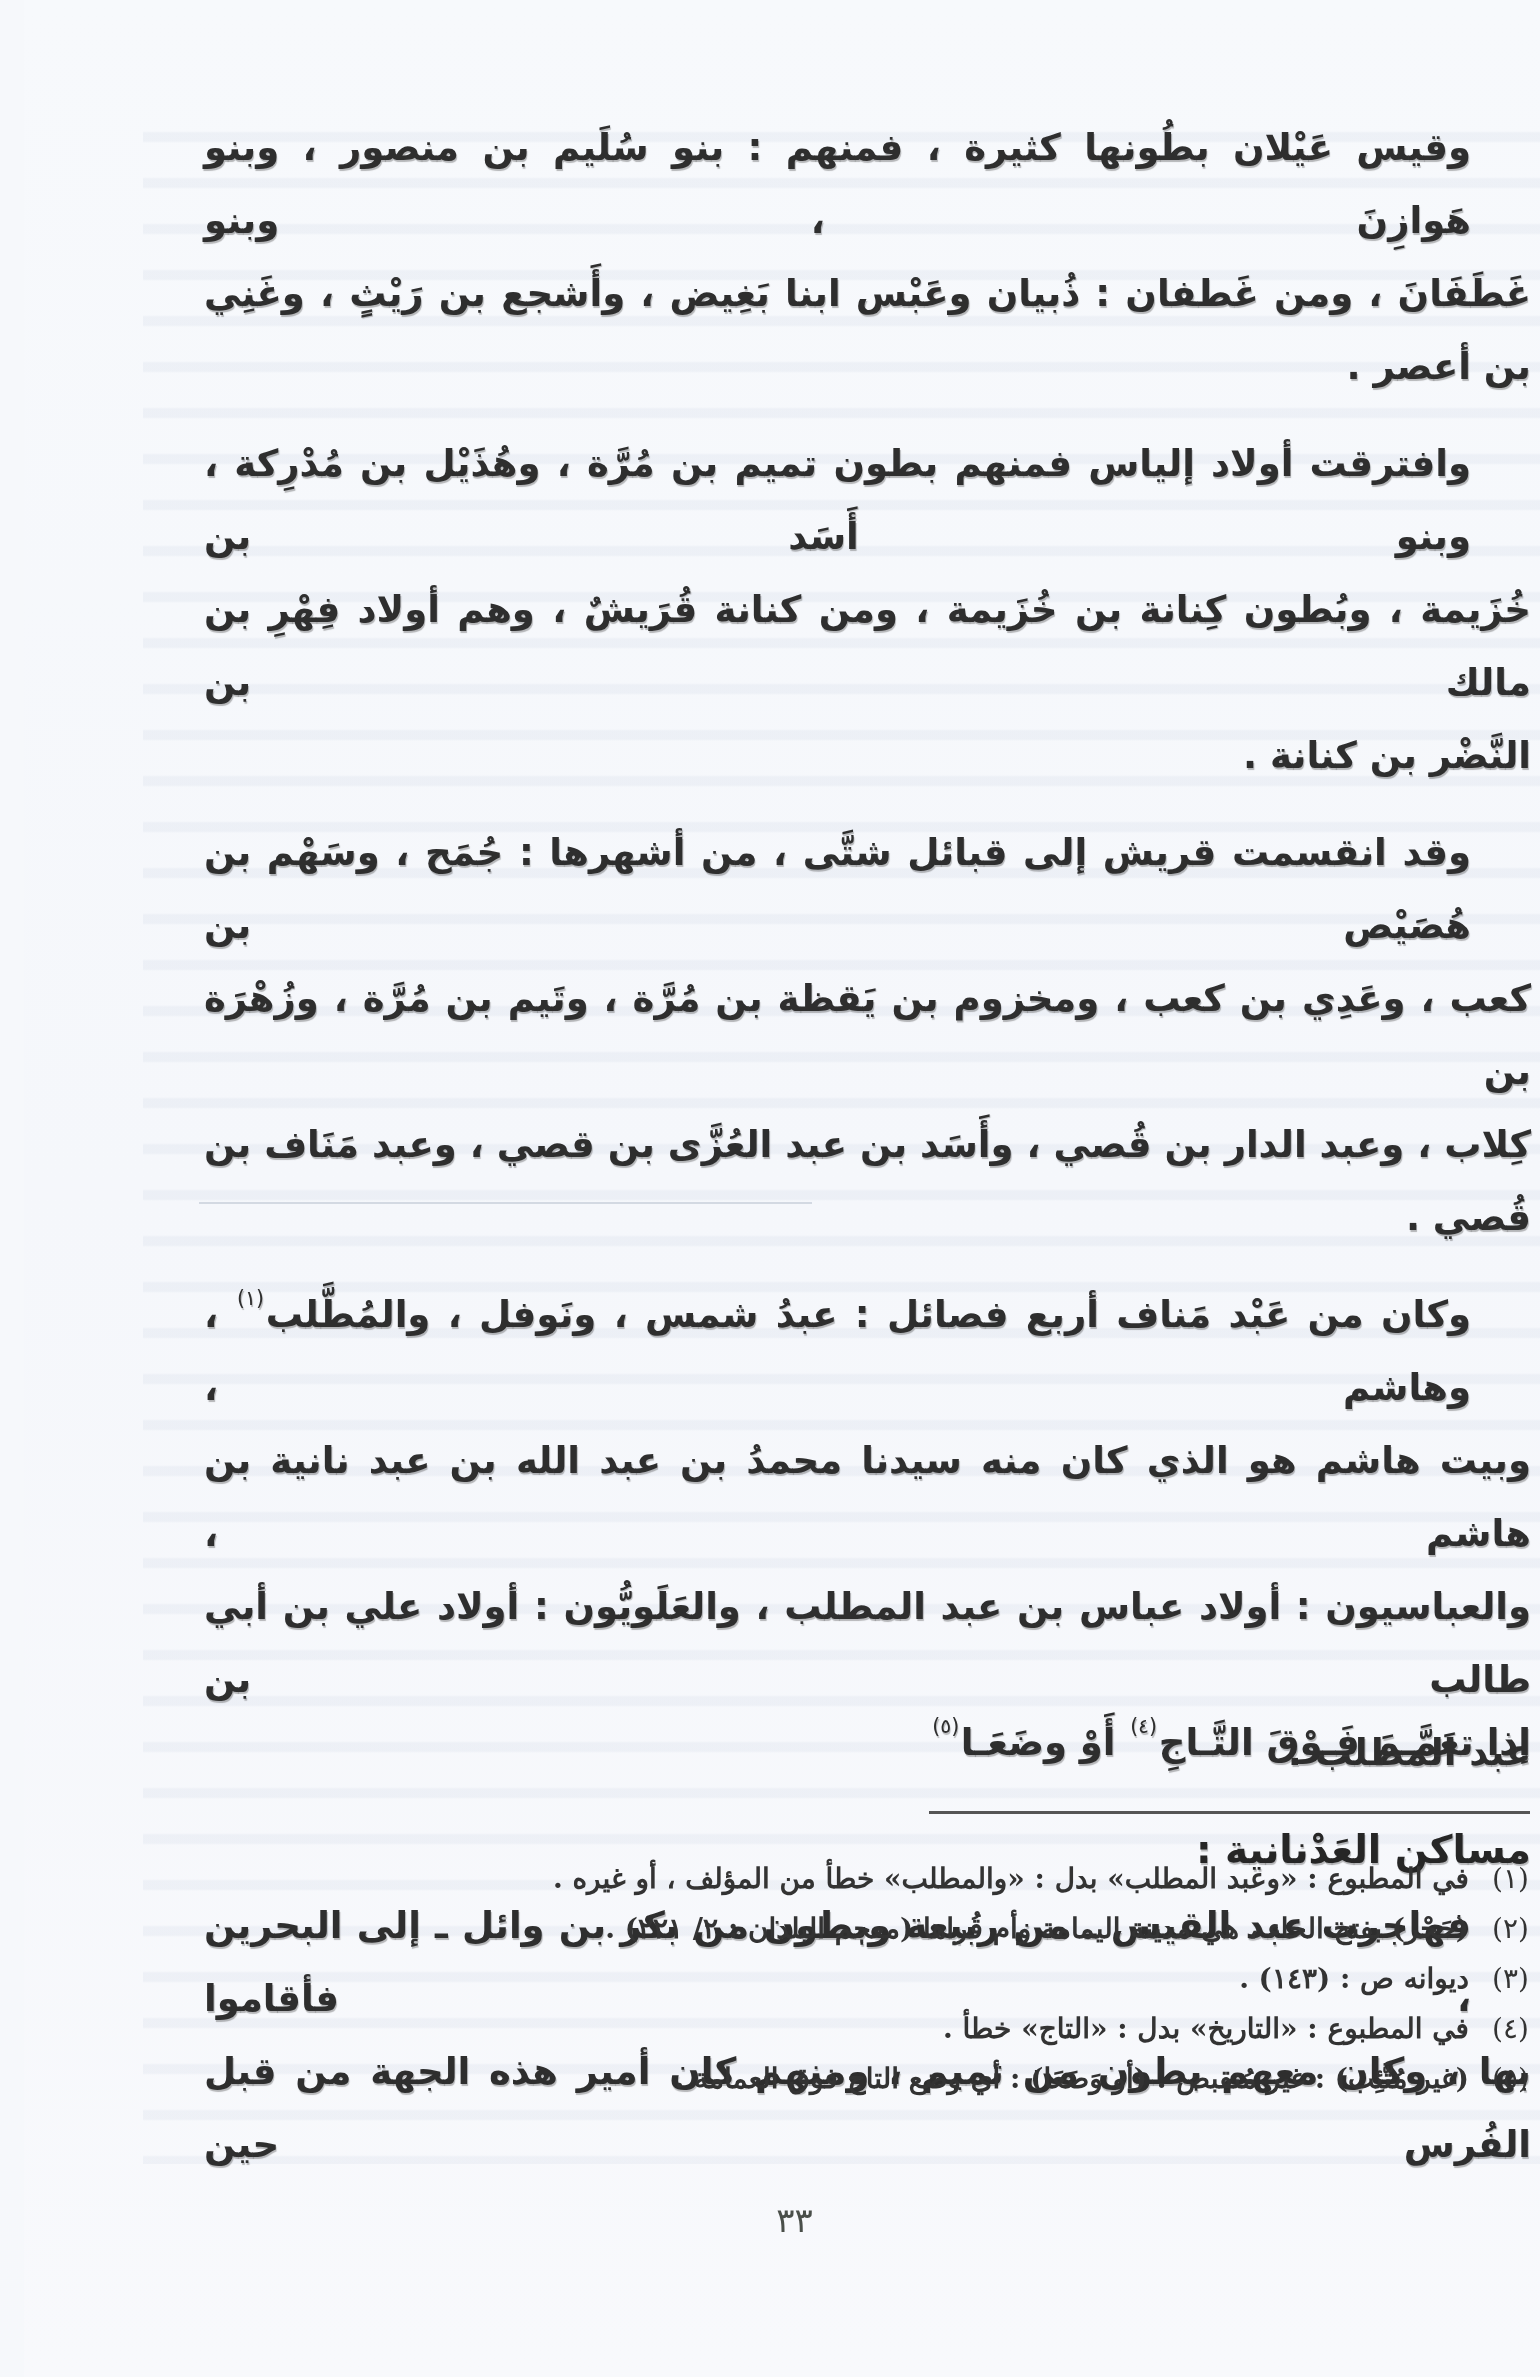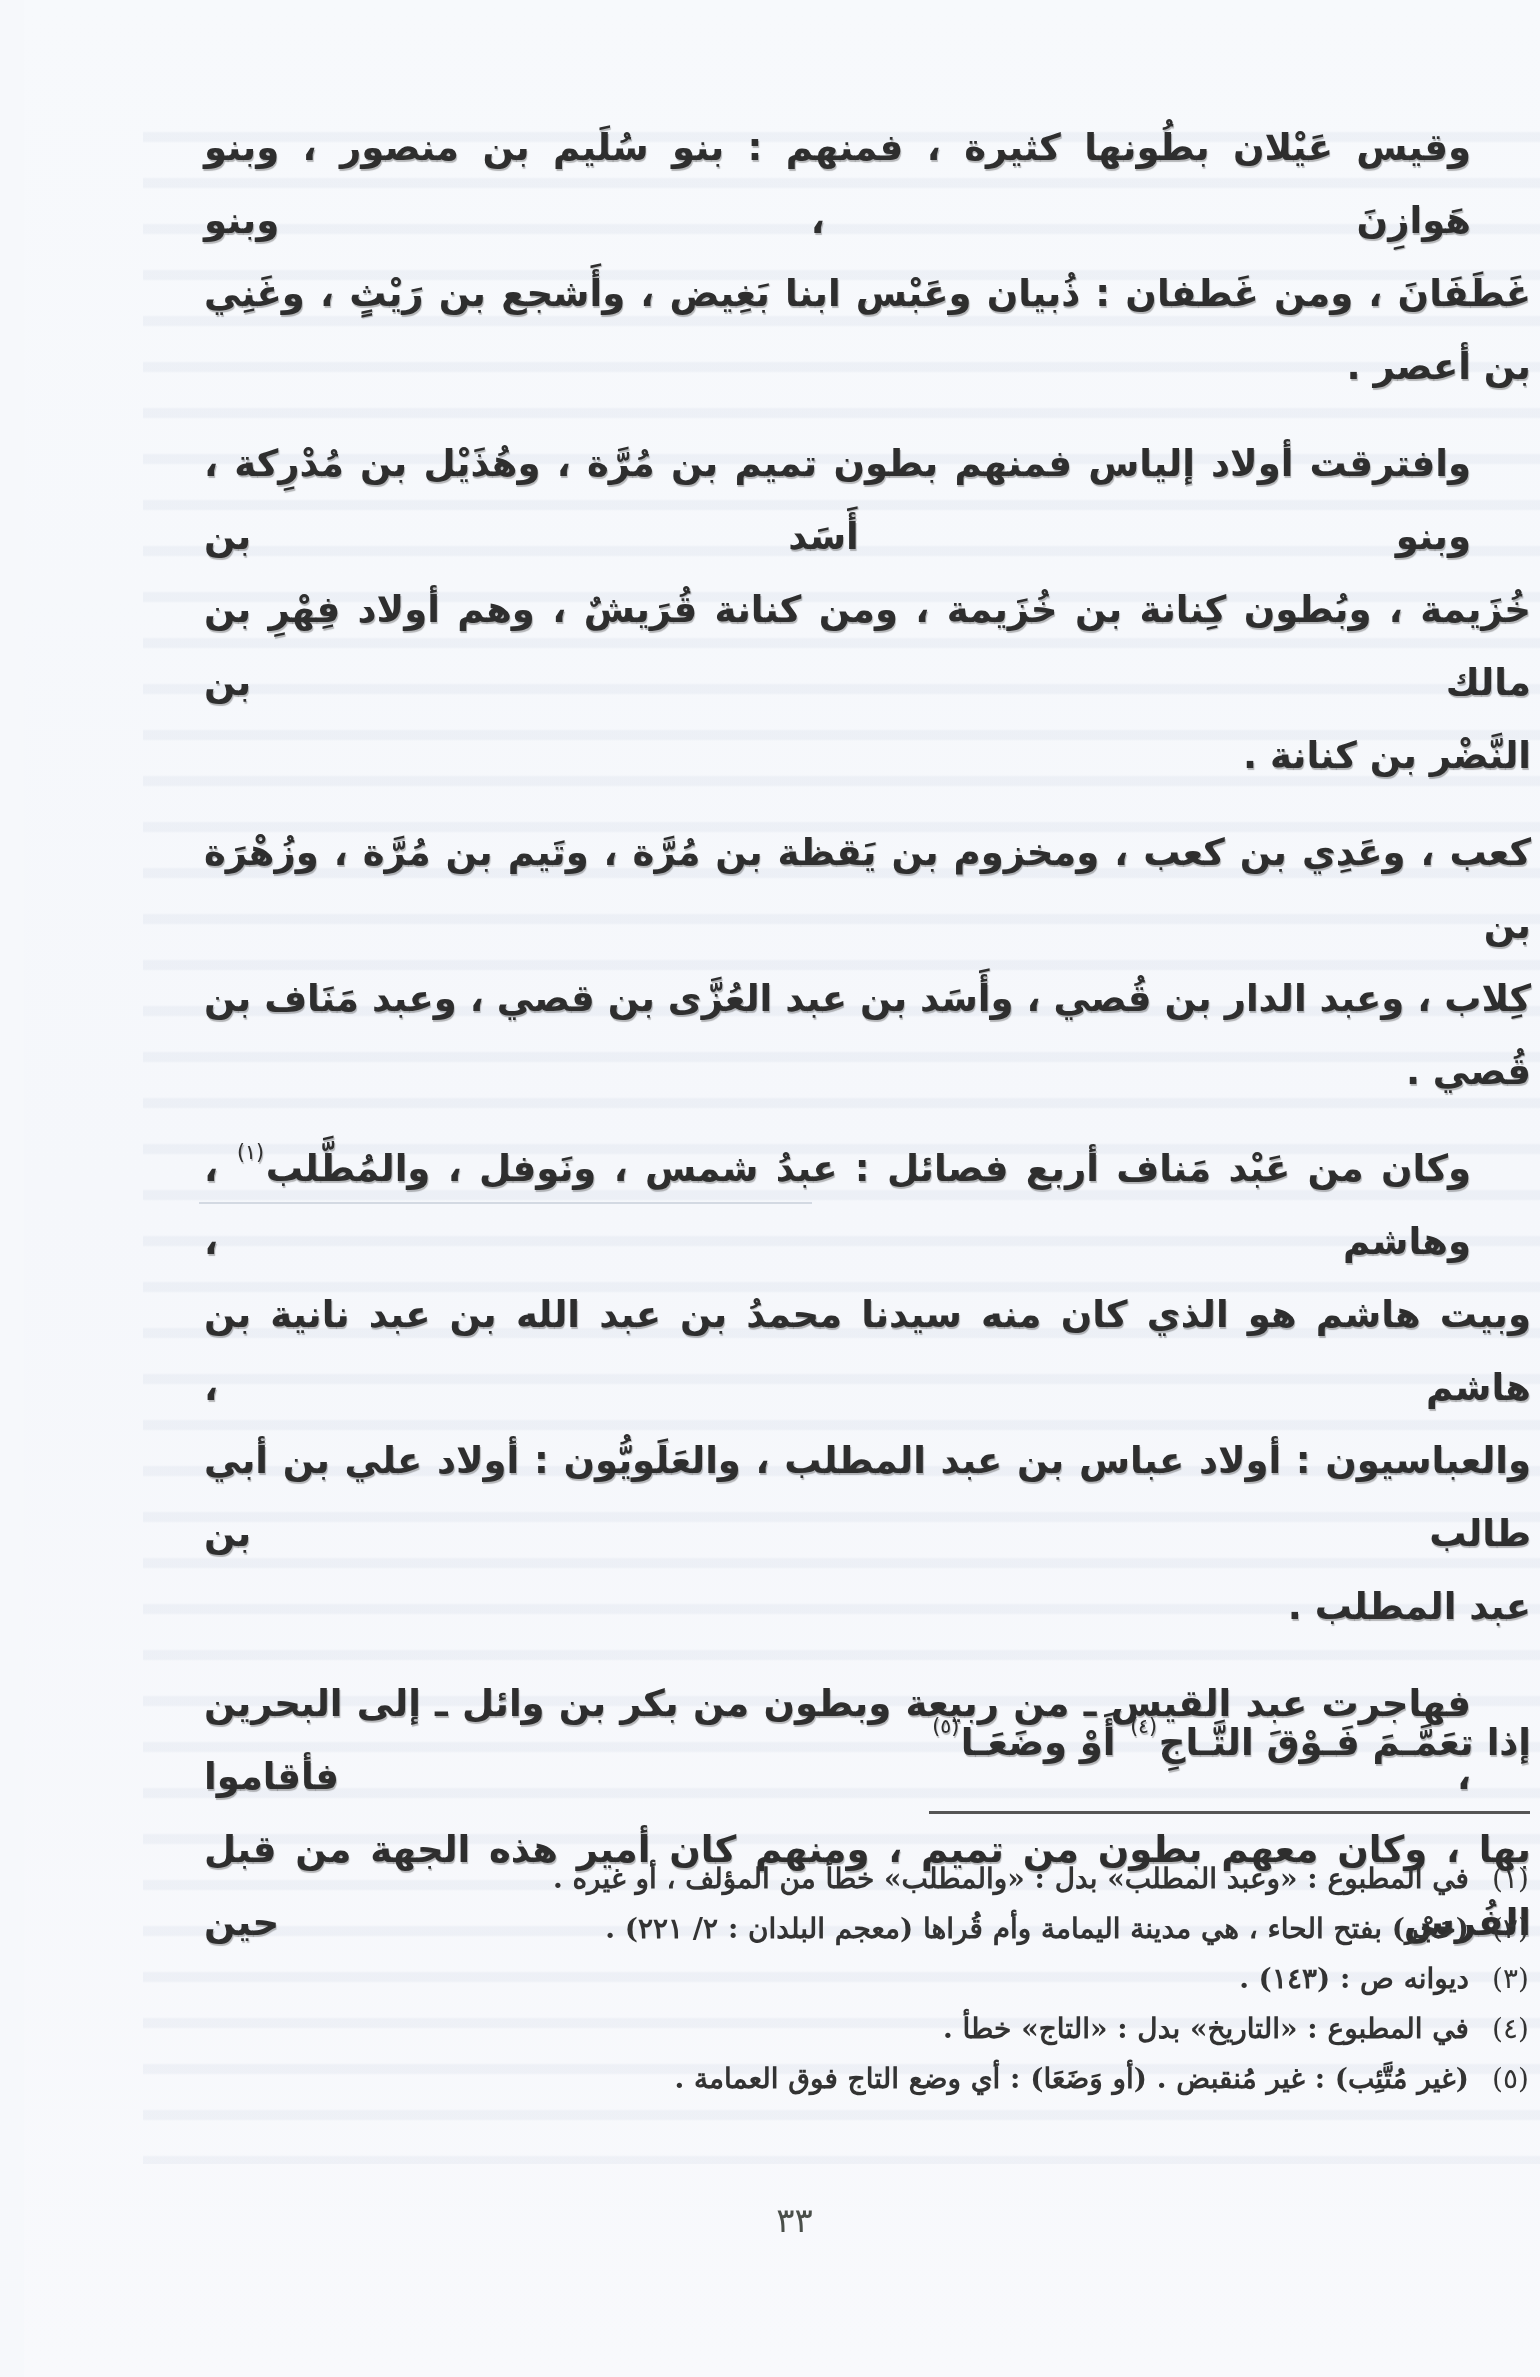--- a/index.html
+++ b/index.html
@@ -155,31 +155,33 @@
       <span class="ln last">غَطَفَانَ ، ومن غَطفان : ذُبيان وعَبْس ابنا بَغِيض ، وأَشجع بن رَيْثٍ ، وغَنِي بن أعصر .</span>
     </p>
 
     <p class="para">
       <span class="ln indent">وافترقت أولاد إلياس فمنهم بطون تميم بن مُرَّة ، وهُذَيْل بن مُدْرِكة ، وبنو أَسَد بن</span>
       <span class="ln">خُزَيمة ، وبُطون كِنانة بن خُزَيمة ، ومن كنانة قُرَيشٌ ، وهم أولاد فِهْرِ بن مالك بن</span>
       <span class="ln last">النَّضْر بن كنانة .</span>
     </p>
 
     <p class="para">
+      <span class="ln indent">وقد انقسمت قريش إلى قبائل شتَّى ، من أشهرها : جُمَح ، وسَهْم بن هُصَيْص بن</span>
       <span class="ln">كعب ، وعَدِي بن كعب ، ومخزوم بن يَقظة بن مُرَّة ، وتَيم بن مُرَّة ، وزُهْرَة بن</span>
       <span class="ln last">كِلاب ، وعبد الدار بن قُصي ، وأَسَد بن عبد العُزَّى بن قصي ، وعبد مَنَاف بن قُصي .</span>
     </p>
 
     <p class="para">
       <span class="ln indent"><span>وكان من عَبْد مَناف أربع فصائل : عبدُ شمس ، ونَوفل ، والمُطَّلب</span><sup class="fn">(١)</sup> <span>، وهاشم ،</span></span>
       <span class="ln">وبيت هاشم هو الذي كان منه سيدنا محمدُ بن عبد الله بن عبد نانية بن هاشم ،</span>
       <span class="ln">والعباسيون : أولاد عباس بن عبد المطلب ، والعَلَويُّون : أولاد علي بن أبي طالب بن</span>
       <span class="ln last">عبد المطلب .</span>
     </p>
 
+    <div class="heading">مساكن العَدْنانية :</div>
 
 
     <p class="para">
       <span class="ln indent">فهاجرت عبد القيس ـ من ربيعة وبطون من بكر بن وائل ـ إلى البحرين ، فأقاموا</span>
       <span class="ln">بها ، وكان معهم بطون من تميم ، ومنهم كان أمير هذه الجهة من قبل الفُرس حين</span>
 
     </p>
   </div>
 
   <div class="scan-line"></div>

